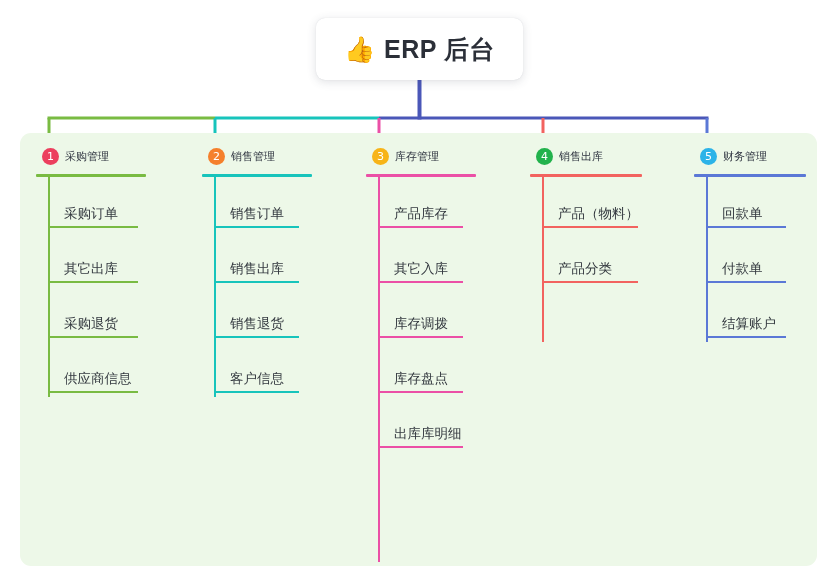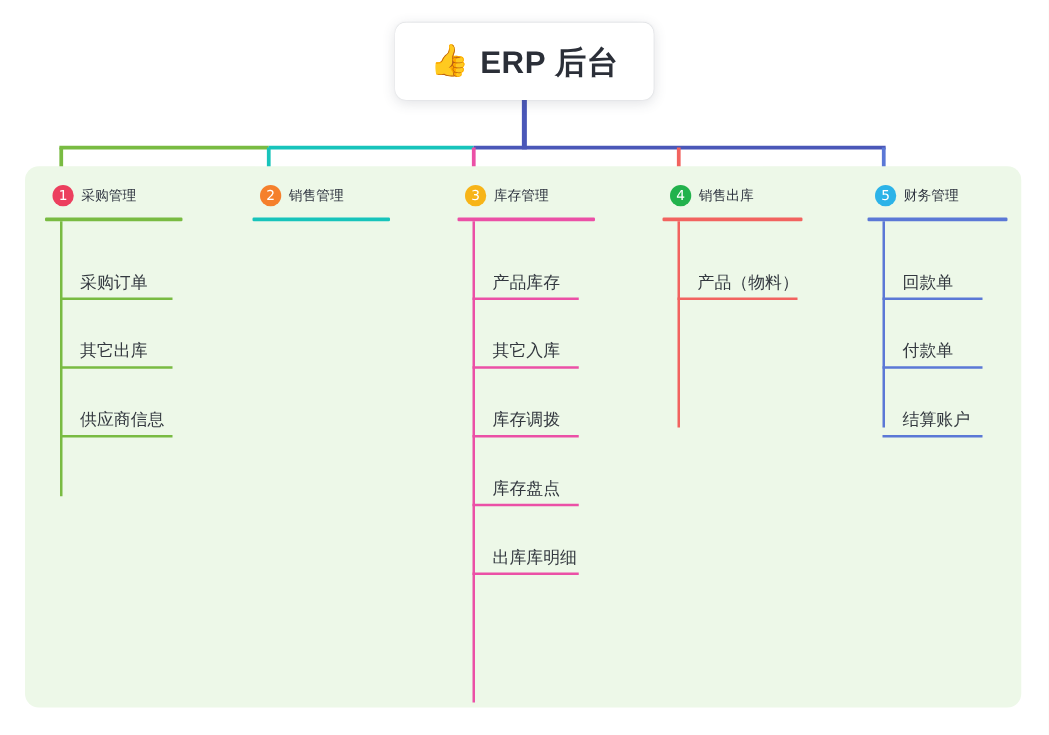--- a/index.html
+++ b/index.html
@@ -68,21 +68,21 @@
     color:#2f3440;
     white-space:nowrap;
   }
   .head-rule{
     height:3px;
     border-radius:1px;
     margin-top:5px;
   }
 
   
-  .leaves{position:relative;padding-top:12px;}
+  .leaves{position:relative;padding-top:0;}
   .spine{
     position:absolute;
     left:12px; top:0; width:2px;
   }
   .leaf{
     position:relative;
     height:55px;
   }
   .leaf-label{
     position:absolute;
@@ -132,31 +132,54 @@
         <div class="spine" style="background: rgb(121, 187, 66); height: 220px;"></div>
         <div class="leaf">
           <span class="leaf-label">采购订单</span>
           <div class="leaf-rule" style="background: rgb(121, 187, 66); width: 90px;"></div>
         </div>
         <div class="leaf">
           <span class="leaf-label">其它出库</span>
           <div class="leaf-rule" style="background: rgb(121, 187, 66); width: 90px;"></div>
         </div>
         <div class="leaf">
+          <span class="leaf-label">采购退货</span>
+          <div class="leaf-rule" style="background: rgb(121, 187, 66); width: 90px;"></div>
+        </div>
+        <div class="leaf">
           <span class="leaf-label">供应商信息</span>
           <div class="leaf-rule" style="background: rgb(121, 187, 66); width: 90px;"></div>
         </div>
       </div>
     </div>
     <div class="col" style="left: 202px; width: 152px;">
       <div class="col-head">
         <span class="badge" style="background: rgb(245, 128, 44);">2</span>
         <span class="col-title">销售管理</span>
       </div>
       <div class="head-rule" style="background: rgb(23, 196, 187); width: 110px;"></div>
+      <div class="leaves">
+        <div class="spine" style="background: rgb(23, 196, 187); height: 220px;"></div>
+        <div class="leaf">
+          <span class="leaf-label">销售订单</span>
+          <div class="leaf-rule" style="background: rgb(23, 196, 187); width: 85px;"></div>
+        </div>
+        <div class="leaf">
+          <span class="leaf-label">销售出库</span>
+          <div class="leaf-rule" style="background: rgb(23, 196, 187); width: 85px;"></div>
+        </div>
+        <div class="leaf">
+          <span class="leaf-label">销售退货</span>
+          <div class="leaf-rule" style="background: rgb(23, 196, 187); width: 85px;"></div>
+        </div>
+        <div class="leaf">
+          <span class="leaf-label">客户信息</span>
+          <div class="leaf-rule" style="background: rgb(23, 196, 187); width: 85px;"></div>
+        </div>
+      </div>
     </div>
     <div class="col" style="left: 366px; width: 152px;">
       <div class="col-head">
         <span class="badge" style="background: rgb(247, 180, 24);">3</span>
         <span class="col-title">库存管理</span>
       </div>
       <div class="head-rule" style="background: rgb(235, 80, 166); width: 110px;"></div>
       <div class="leaves">
         <div class="spine" style="background: rgb(235, 80, 166); height: 385px;"></div>
         <div class="leaf">
@@ -186,20 +209,24 @@
         <span class="badge" style="background: rgb(34, 178, 76);">4</span>
         <span class="col-title">销售出库</span>
       </div>
       <div class="head-rule" style="background: rgb(242, 99, 95); width: 112px;"></div>
       <div class="leaves">
         <div class="spine" style="background: rgb(242, 99, 95); height: 165px;"></div>
         <div class="leaf">
           <span class="leaf-label">产品（物料）</span>
           <div class="leaf-rule" style="background: rgb(242, 99, 95); width: 96px;"></div>
         </div>
+        <div class="leaf">
+          <span class="leaf-label">产品分类</span>
+          <div class="leaf-rule" style="background: rgb(242, 99, 95); width: 96px;"></div>
+        </div>
       </div>
     </div>
     <div class="col" style="left: 694px; width: 152px;">
       <div class="col-head">
         <span class="badge" style="background: rgb(44, 179, 232);">5</span>
         <span class="col-title">财务管理</span>
       </div>
       <div class="head-rule" style="background: rgb(91, 120, 214); width: 112px;"></div>
       <div class="leaves">
         <div class="spine" style="background: rgb(91, 120, 214); height: 165px;"></div>

